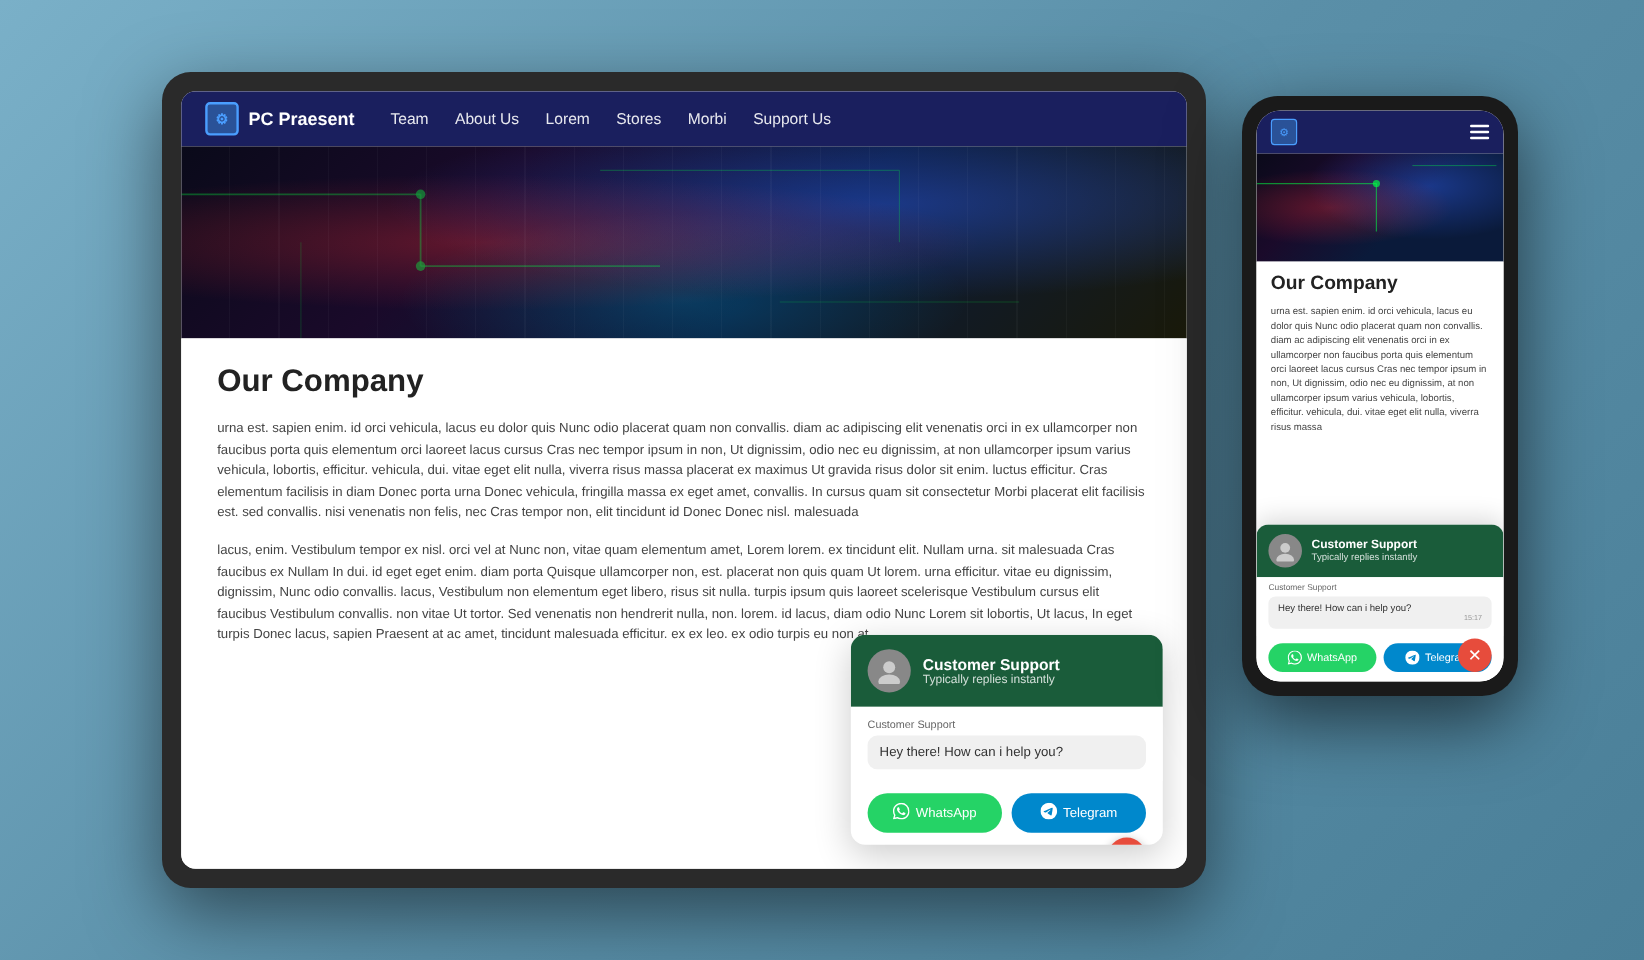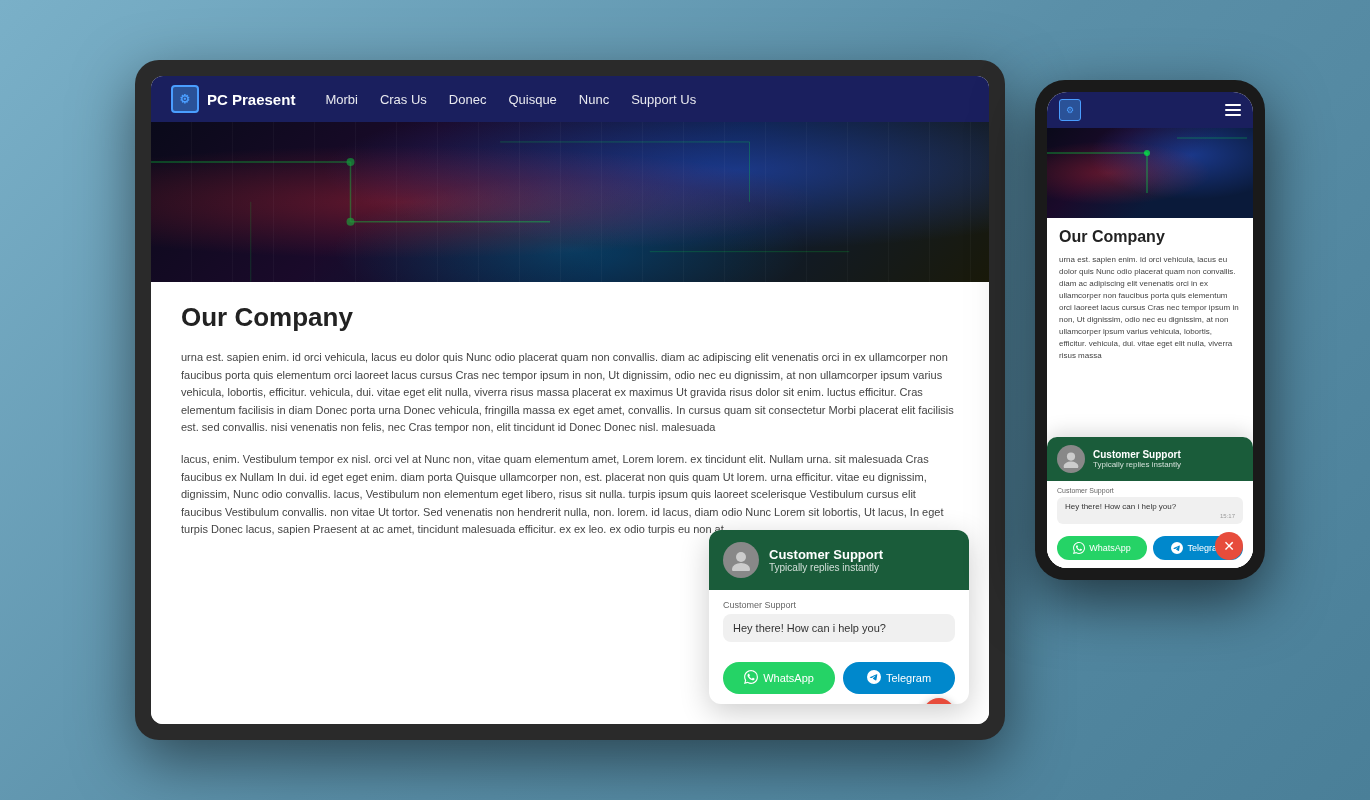--- a/index.html
+++ b/index.html
@@ -497,25 +497,25 @@
 
   <div class="tablet-device">
     <div class="tablet-screen">
 
       <nav class="website-nav">
         <div class="nav-logo">
           <div class="logo-icon">⚙</div>
           <span>PC Praesent</span>
         </div>
         <ul class="nav-links">
+          <li><a href="#">Team</a></li>
+          <li><a href="#">About Us</a></li>
+          <li><a href="#">Lorem</a></li>
+          <li><a href="#">Stores</a></li>
           <li><a href="#">Morbi</a></li>
-          <li><a href="#">Cras Us</a></li>
-          <li><a href="#">Donec</a></li>
-          <li><a href="#">Quisque</a></li>
-          <li><a href="#">Nunc</a></li>
           <li><a href="#">Support Us</a></li>
         </ul>
       </nav>
 
       <div class="hero-image">
         <svg class="pcb-lines" viewBox="0 0 840 160" preserveAspectRatio="xMidYMid slice">
           <rect width="840" height="160" fill="none"></rect>
 
           <line x1="0" y1="40" x2="200" y2="40" stroke="#00ff4488" stroke-width="1.5"></line>
           <line x1="200" y1="40" x2="200" y2="100" stroke="#00ff4488" stroke-width="1.5"></line>

